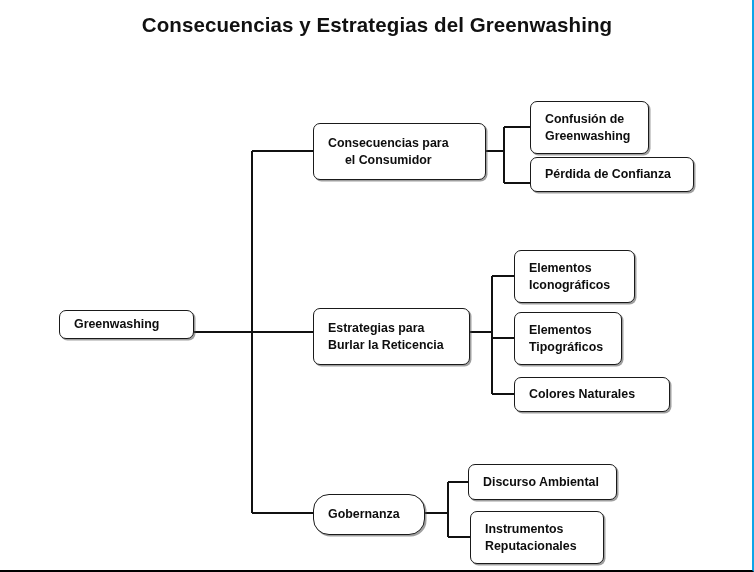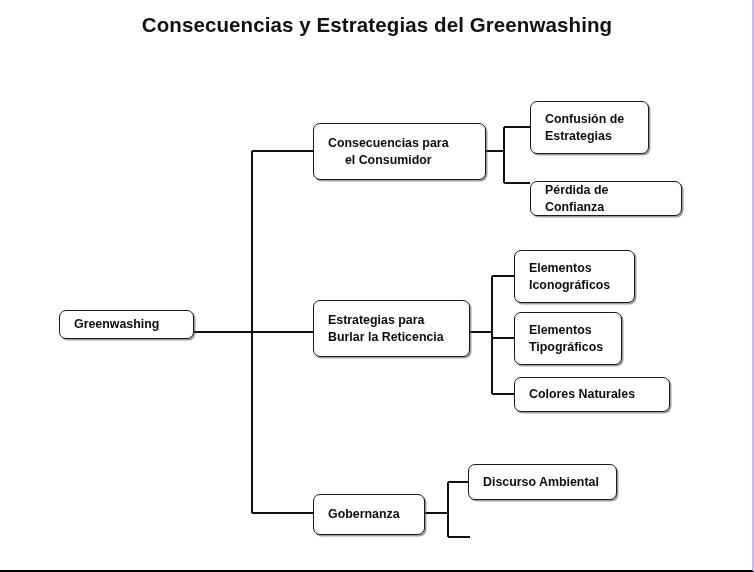--- a/index.html
+++ b/index.html
@@ -8,21 +8,21 @@
     background: #ffffff;
   }
   body {
     font-family: "Liberation Sans", sans-serif;
   }
   #canvas {
     position: relative;
     width: 754px;
     height: 572px;
     background: #ffffff;
-    border-right: 2px solid #c4b5fd;
+    border-right: 2px solid #0ea5e9;
     border-bottom: 2px solid #000000;
     box-sizing: border-box;
     overflow: hidden;
   }
   #diagram-title {
     position: absolute;
     left: 0;
     top: 13px;
     width: 754px;
     text-align: center;
@@ -96,33 +96,35 @@
       <path d="M448,537 L470,537"></path>
     </g>
   </svg>
 
   <div class="node root" style="left:59px; top:310px; width:135px; height:29px;text-align:right;">Greenwashing</div>
 
   <div class="node" style="left:313px; top:123px; width:173px; height:57px;text-align:center;">Consecuencias para
 el Consumidor</div>
 
   <div class="node" style="left:530px; top:101px; width:119px; height:53px;">Confusión de
-Estrategias</div>
+Greenwashing</div>
 
-  <div class="node" style="left:530px; top:181px; width:152px; height:35px;">Pérdida de Confianza</div>
+  <div class="node" style="left:530px; top:157px; width:164px; height:35px;">Pérdida de Confianza</div>
 
-  <div class="node" style="left:313px; top:300px; width:157px; height:57px;">Estrategias para
+  <div class="node" style="left:313px; top:308px; width:157px; height:57px;">Estrategias para
 Burlar la Reticencia</div>
 
   <div class="node" style="left:514px; top:250px; width:121px; height:53px;">Elementos
 Iconográficos</div>
 
   <div class="node" style="left:514px; top:312px; width:108px; height:53px;">Elementos
 Tipográficos</div>
 
   <div class="node" style="left:514px; top:377px; width:156px; height:35px;">Colores Naturales</div>
 
-  <div class="node" style="left:313px; top:494px; width:112px; height:41px;">Gobernanza</div>
+  <div class="node" style="left:313px; top:494px; width:112px; height:41px;border-radius:16px;">Gobernanza</div>
 
   <div class="node" style="left:468px; top:464px; width:149px; height:36px;">Discurso Ambiental</div>
 
+  <div class="node" style="left:470px; top:511px; width:134px; height:53px;">Instrumentos
+Reputacionales</div>
 
 </div>
 
 </body></html>

